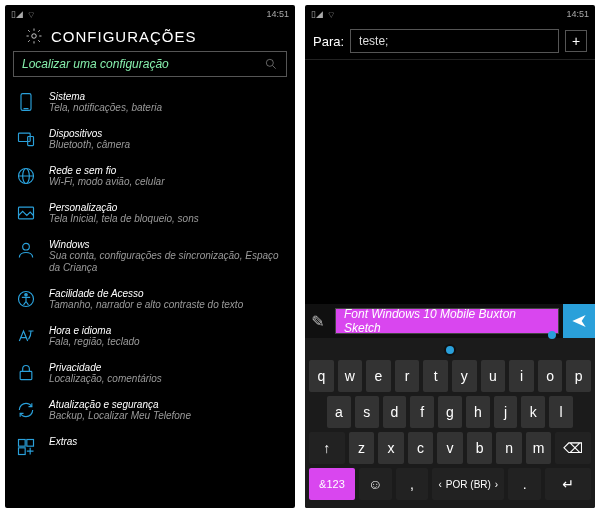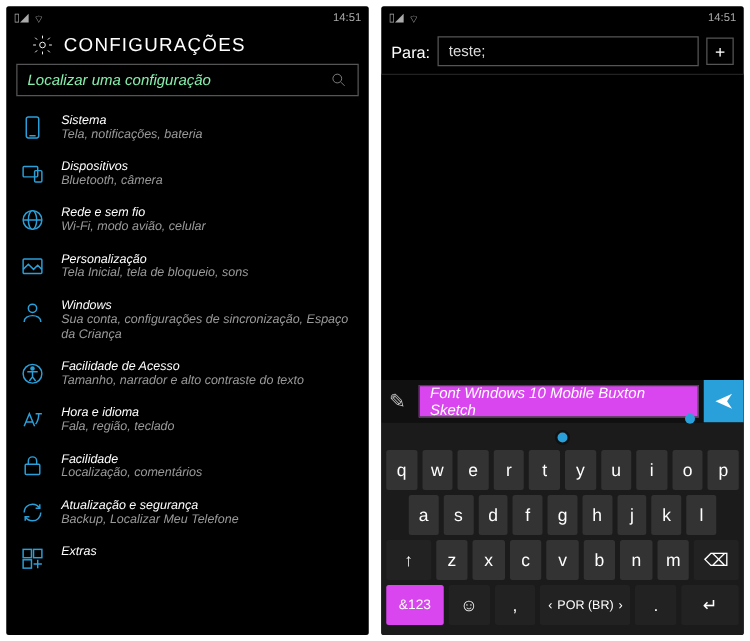--- a/index.html
+++ b/index.html
@@ -182,21 +182,21 @@
     </div>
 
     <div class="item">
       <div class="ico">
           <svg viewBox="0 0 24 24">
             <rect x="5" y="10" width="14" height="10" rx="1"></rect>
             <path d="M8 10V7a4 4 0 018 0v3"></path>
           </svg>
         </div>
       <div class="txt">
-          <div class="title">Facilidade</div>
+          <div class="title">Privacidade</div>
           <div class="sub">Localização, comentários</div>
         </div>
     </div>
 
     <div class="item">
       <div class="ico">
           <svg viewBox="0 0 24 24">
             <path d="M4 12a8 8 0 018-8 8 8 0 017 4M20 12a8 8 0 01-8 8 8 8 0 01-7-4"></path>
             <path d="M19 4v4h-4M5 20v-4h4"></path>
           </svg>

